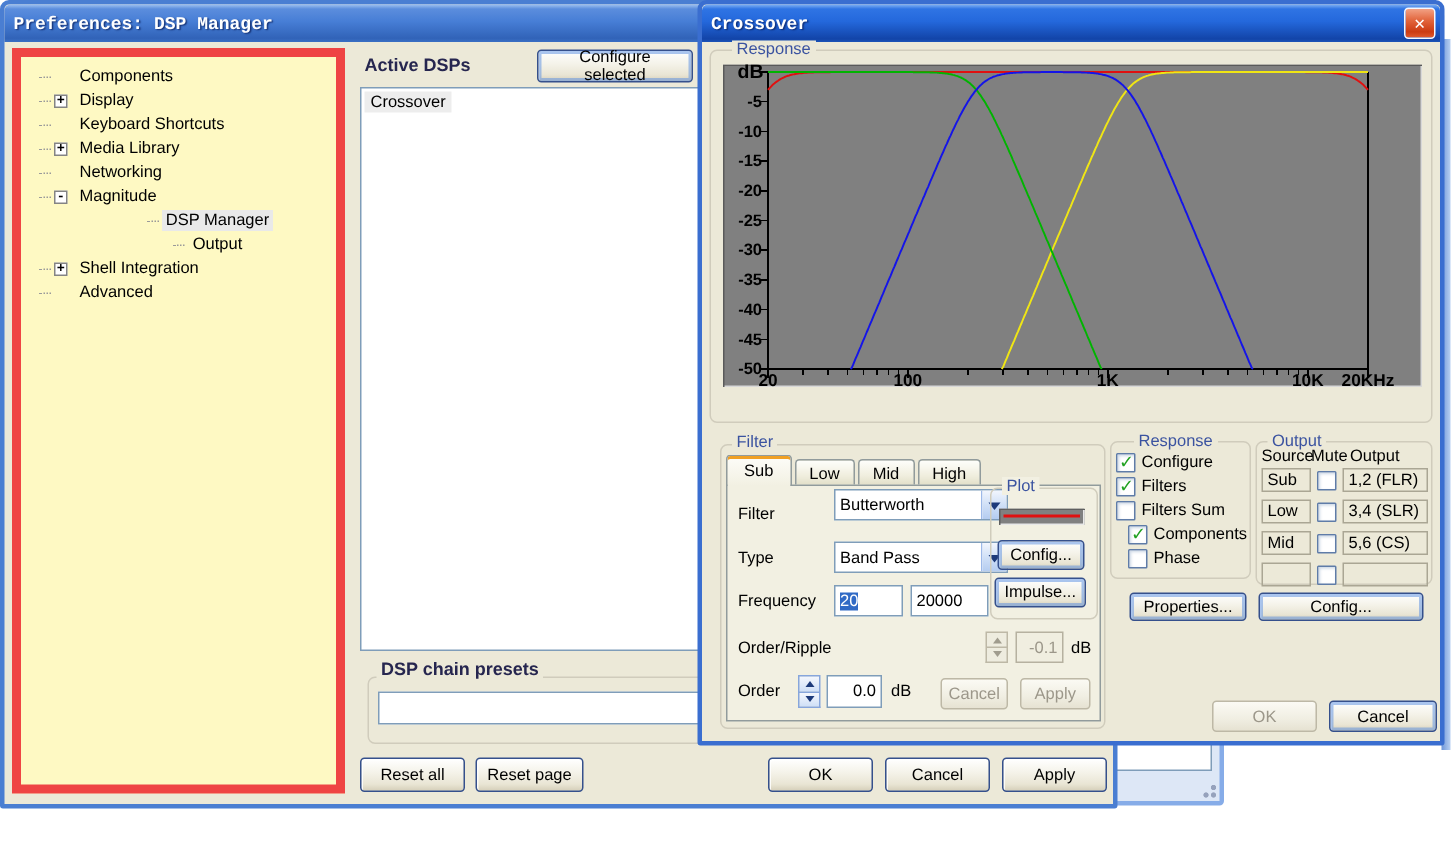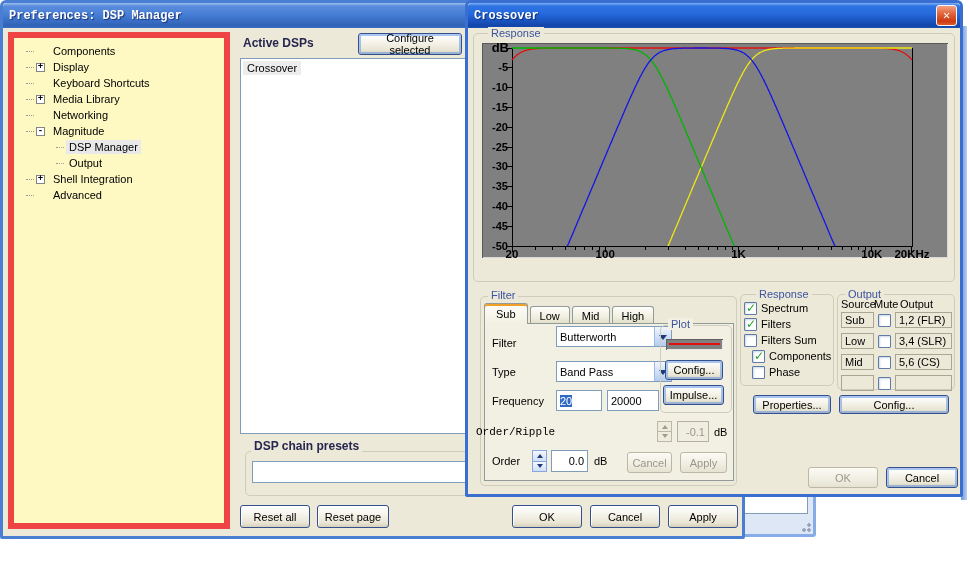--- a/index.html
+++ b/index.html
@@ -82,21 +82,21 @@
   .tab{box-sizing:border-box;height:18px;display:flex;align-items:center;justify-content:center;
        padding:0 9px;margin-right:2px;border:1px solid #919b9c;border-bottom:none;
        border-radius:3px 3px 0 0;background:linear-gradient(180deg,#fefefb,#f0eede 60%,#e0ddc6);}
   .tab.active{height:21px;padding:0 11px;background:linear-gradient(180deg,#fdfdf9,#f2f0e2);
        box-shadow:inset 0 2px 0 #f0a024;position:relative;z-index:2;}
   .tabpage{position:absolute;box-sizing:border-box;border:1px solid #919b9c;background:#f2f0e2;}
   
   .tree{position:absolute;box-sizing:border-box;background:#fef9c3;border:6px solid #ef4444;
         padding-top:5px;overflow:hidden;}
   .trow{height:16px;display:flex;align-items:center;padding-left:12px;}
-  .trow.lvl1{padding-left:42px;}
+  .trow.lvl1{padding-left:42px;justify-content:center;}
   .tdots{width:8px;border-top:1px dotted #9a9a9a;margin-right:2px;flex:none;}
   .texp{width:9px;height:9px;box-sizing:border-box;border:1px solid #848484;background:#fff;
         font:bold 9px/7px "Liberation Mono",monospace;text-align:center;margin-right:5px;flex:none;}
   .texp.empty{visibility:hidden;}
   .tlabel{padding:1px 3px;white-space:nowrap;}
   .trow.selected .tlabel{background:#e9e9e9;}
   
   .listbox{position:absolute;box-sizing:border-box;background:#fff;border:1px solid #7f9db9;padding:2px;}
   .listitem{display:inline-block;background:#ededed;padding:1px 4px;}
   .chartpanel{position:absolute;background:#808080;
@@ -328,21 +328,21 @@
 
   <div class="lbl" style="left:24px;top:392px;">Frequency</div>
   <div class="tb" style="left:88px;top:387px;width:46px;height:21px;">
     <span class="sel">20</span>
   </div>
   <div class="tb" style="left:139px;top:387px;width:52px;height:21px;">
     <span>20000</span>
   </div>
   <div class="lbl" style="left:196px;top:392px;">Hz</div>
 
-  <div class="lbl" style="left:8px;top:423px;font-family:Liberation Mono, monospace;">Order/Ripple</div>
+  <div class="lbl" style="left:24px;top:423px;">Order/Ripple</div>
   <div class="spin dis" style="left:189px;top:418px;width:15px;height:21px;">
     <span class="s">
         <span class="uarr"></span>
       </span>
     <span class="s">
         <span class="darr2"></span>
       </span>
   </div>
   <div class="tb dis right" style="left:209px;top:418px;width:32px;height:21px;">
     <span>-0.1</span>
@@ -370,21 +370,21 @@
   <div class="swatch" style="left:198px;top:336px;width:57px;height:11px;"></div>
   <button class="xpbtn focus" style="left:197px;top:357px;width:58px;height:20px;">Config...</button>
   <button class="xpbtn focus" style="left:195px;top:382px;width:61px;height:20px;">Impulse...</button>
 
   <div class="group" style="left:272px;top:291px;width:94px;height:92px;"></div>
   <div class="gcap" style="left:288px;top:285px;">Response</div>
   <div class="abs" style="left:276px;top:297px;width:88px;">
 
   <div class="optrow">
         <span class="cb on"></span>
-        <span>Spectrum</span>
+        <span>Configure</span>
       </div>
       <div class="optrow">
         <span class="cb on"></span>
         <span>Filters</span>
       </div>
       <div class="optrow">
         <span class="cb"></span>
         <span>Filters Sum</span>
       </div>
       <div class="optrow ind">

